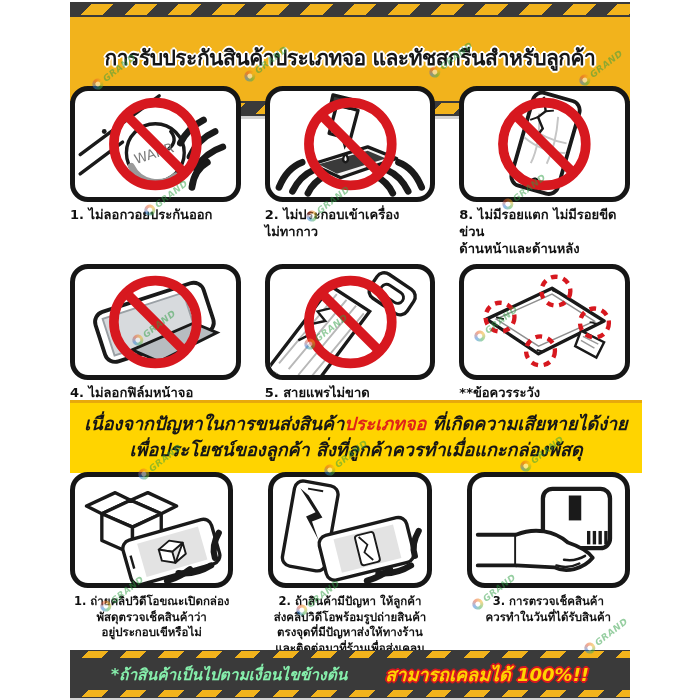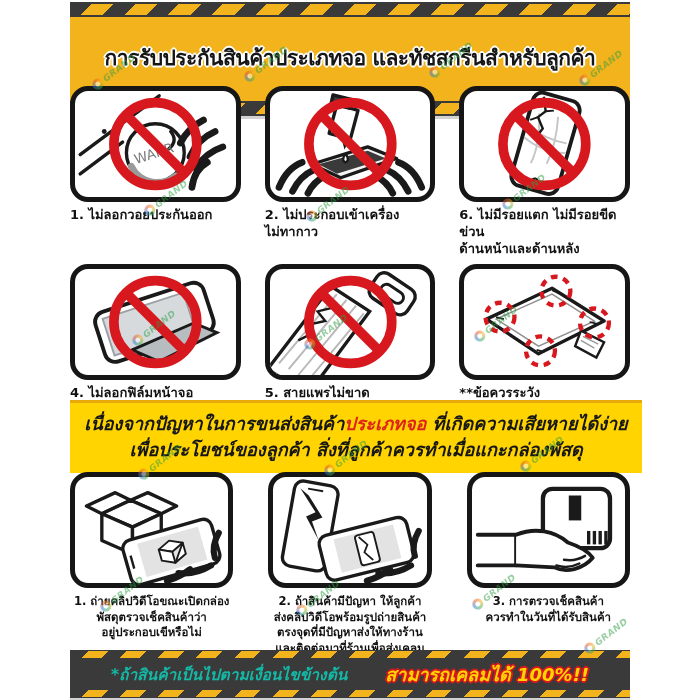--- a/index.html
+++ b/index.html
@@ -27,21 +27,21 @@
   .cap2{text-align:center;font-size:11.5px;font-weight:600;line-height:1.35;margin-top:6px;}
 
   
   .banner{background:#ffd400;border-top:3px solid #e7a90c;text-align:center;padding:8px 6px 10px;}
   .banner .bl{font-size:18px;font-weight:bold;font-style:italic;line-height:1.45;color:#161616;}
   .banner .hl{color:#e02318;}
 
   
   .footbar{background:#3a3a3a;}
   .footbar .mid{height:30px;display:flex;align-items:center;justify-content:center;gap:6px;}
-  .foot-text{color:#14b8a6;font-size:15.5px;font-weight:bold;font-style:italic;text-align:right;}
+  .foot-text{color:#86efac;font-size:15.5px;font-weight:bold;font-style:italic;text-align:right;}
   .foot-claim{color:#ffd400;font-size:18px;font-weight:bold;font-style:italic;
     text-shadow:-2px 0 #d7181f,2px 0 #d7181f,0 -2px #d7181f,0 2px #d7181f,-1px -1px #d7181f,1px 1px #d7181f,-1px 1px #d7181f,1px -1px #d7181f;margin-left:32px;}
 
   
   .wm{position:absolute;display:flex;align-items:center;gap:2px;opacity:.5;transform:rotate(-38deg);z-index:6;pointer-events:none;}
   .wm .logo{width:11px;height:11px;border-radius:50%;background:conic-gradient(#e8522a,#f2b31c,#3fae49,#2a7de1,#e8522a);display:inline-block;}
   .wm .logo i{display:block;width:5px;height:5px;margin:3px;border-radius:50%;background:#fff;}
   .wm span.t{font-size:9px;font-weight:bold;font-style:italic;color:#2f9e44;letter-spacing:.5px;}
 </style>
 </head>
@@ -135,21 +135,21 @@
             <path d="M66 8 L72 22 L66 30 L74 40 L70 50" stroke="#1a1a1a" stroke-width="2.5" fill="none"></path>
             <path d="M72 22 L80 19 M66 30 L59 35" stroke="#1a1a1a" stroke-width="2"></path>
           </g>
           <g>
             <circle cx="80" cy="55" r="43" fill="none" stroke="#d7181f" stroke-width="10"></circle>
             <line x1="50" y1="25" x2="110" y2="85" stroke="#d7181f" stroke-width="10"></line>
           </g>
         </svg>
       </div>
       <div class="cap">
-        <div>6. ไม่มีรอยแตก ไม่มีรอยขีดข่วน</div>
+        <div>8. ไม่มีรอยแตก ไม่มีรอยขีดข่วน</div>
           <div>ด้านหน้าและด้านหลัง</div>
       </div>
     </div>
 
     <div>
       <div class="card">
         <svg viewBox="0 0 160 110">
           <g transform="rotate(-18 80 55)">
             <rect x="20" y="28" width="118" height="54" rx="11" fill="#fff" stroke="#1a1a1a" stroke-width="4"></rect>
             <rect x="29" y="35" width="88" height="40" fill="#d7dadd" stroke="#9aa0a5" stroke-width="2"></rect>

